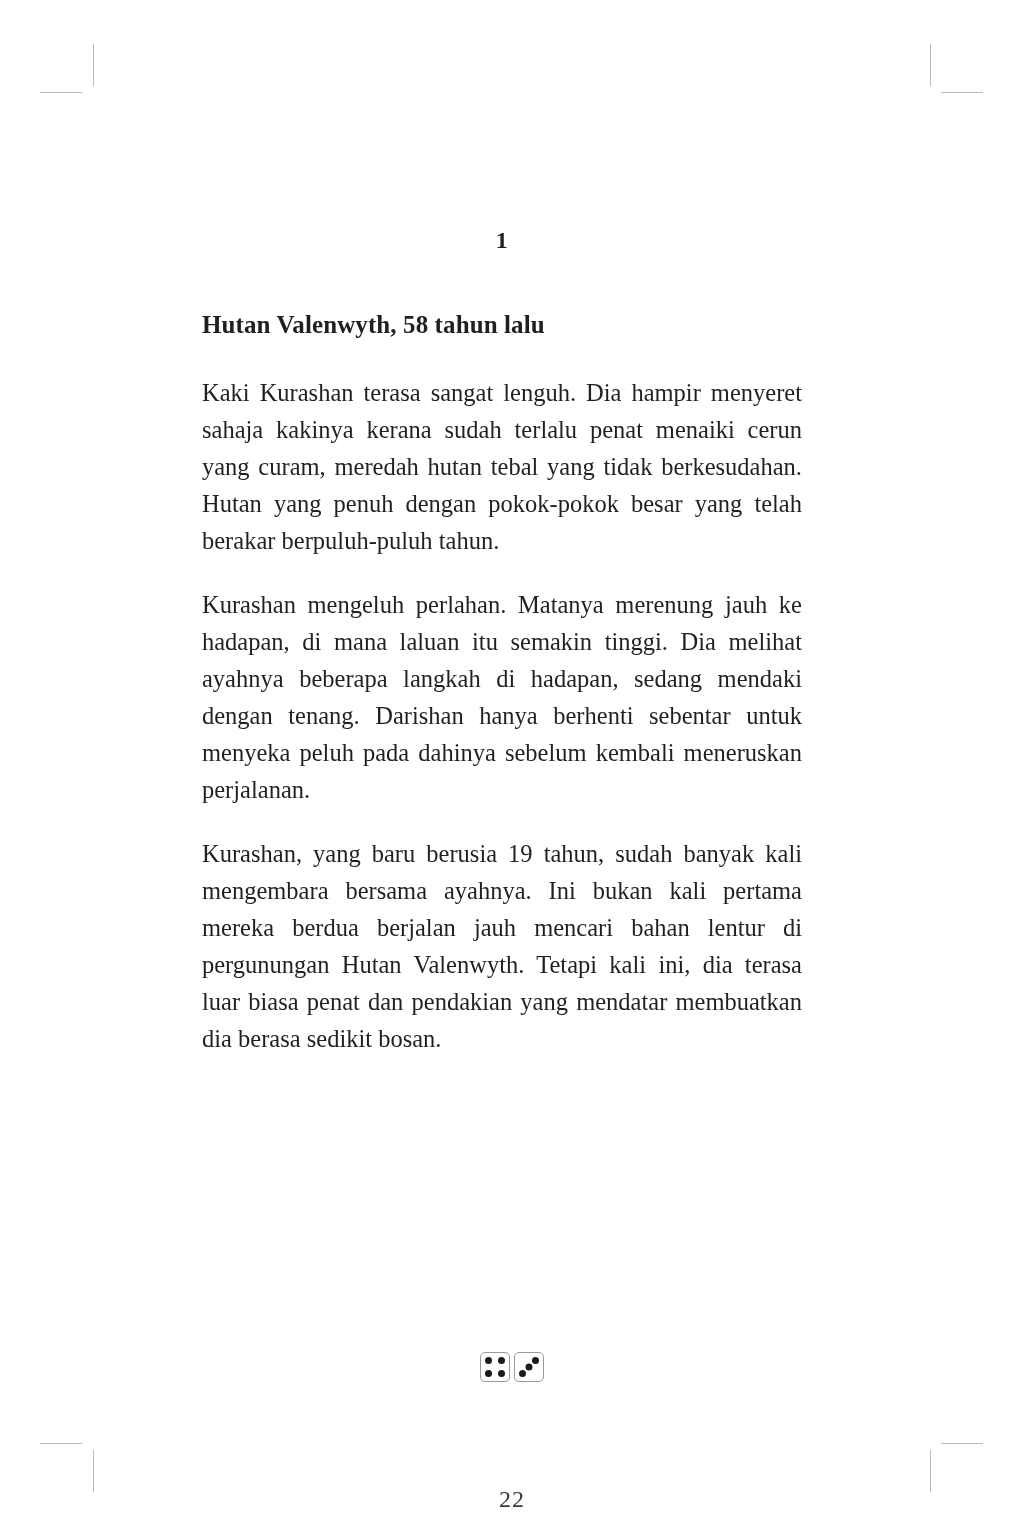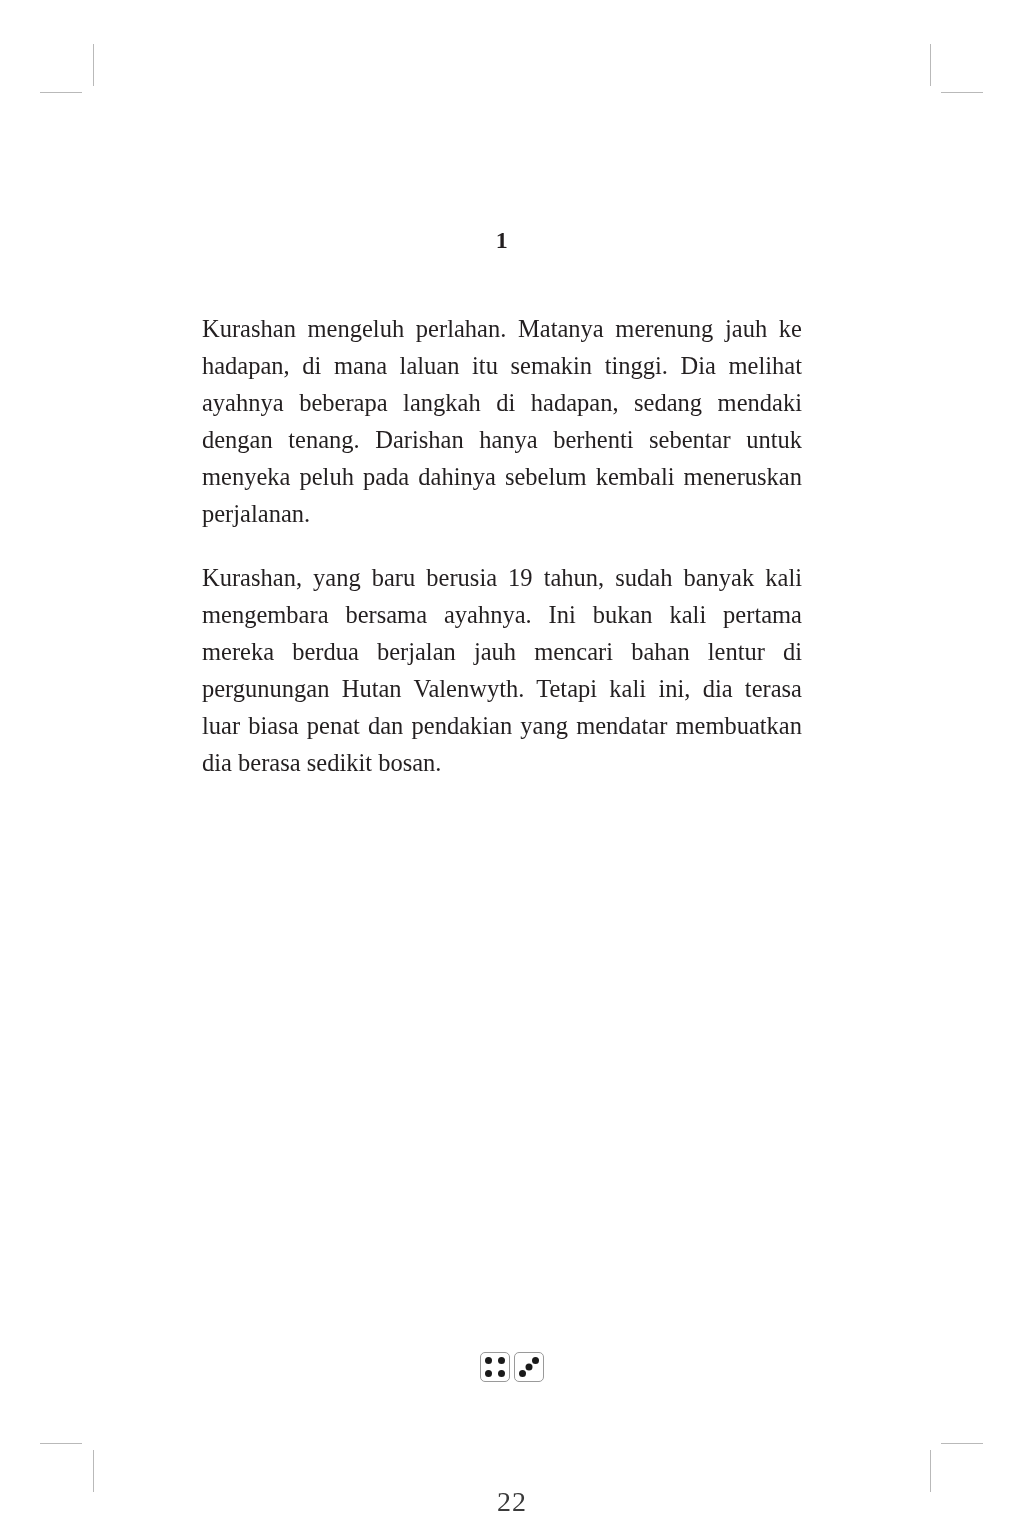--- a/index.html
+++ b/index.html
@@ -106,21 +106,21 @@
   
   .p-c  { left: 50%; top: 50%; transform: translate(-50%, -50%); }
 
   
   .folio {
     position: absolute;
     left: 0;
     top: 1486px;
     width: 1024px;
     text-align: center;
-    font-size: 28px;
+    font-size: 24px;
     color: #3a3a3a;
     letter-spacing: 1px;
   }
 </style>
 </head>
 <body>
 
 <div class="page">
 
   <div class="crop-mark crop-v cm-tl-v"></div>
@@ -129,21 +129,23 @@
   <div class="crop-mark crop-h cm-tr-h"></div>
   <div class="crop-mark crop-v cm-bl-v"></div>
   <div class="crop-mark crop-h cm-bl-h"></div>
   <div class="crop-mark crop-v cm-br-v"></div>
   <div class="crop-mark crop-h cm-br-h"></div>
 
   <div class="text-block">
 
     <div class="chapter-number">1</div>
 
+    <h2 class="section-heading">Hutan Valenwyth, 58 tahun lalu</h2>
 
+    <p class="body-par">Kaki Kurashan terasa sangat lenguh. Dia hampir menyeret sahaja kakinya kerana sudah terlalu penat menaiki cerun yang curam, meredah hutan tebal yang tidak berkesudahan. Hutan yang penuh dengan pokok-pokok besar yang telah berakar berpuluh-puluh tahun.</p>
 
     <p class="body-par">Kurashan mengeluh perlahan. Matanya merenung jauh ke hadapan, di mana laluan itu semakin tinggi. Dia melihat ayahnya beberapa langkah di hadapan, sedang mendaki dengan tenang. Darishan hanya berhenti sebentar untuk menyeka peluh pada dahinya sebelum kembali meneruskan perjalanan.</p>
 
     <p class="body-par">Kurashan, yang baru berusia 19 tahun, sudah banyak kali mengembara bersama ayahnya. Ini bukan kali pertama mereka berdua berjalan jauh mencari bahan lentur di pergunungan Hutan Valenwyth. Tetapi kali ini, dia terasa luar biasa penat dan pendakian yang mendatar membuatkan dia berasa sedikit bosan.</p>
 
 
   </div>
 
   <div class="ornament">
     <div class="die">

